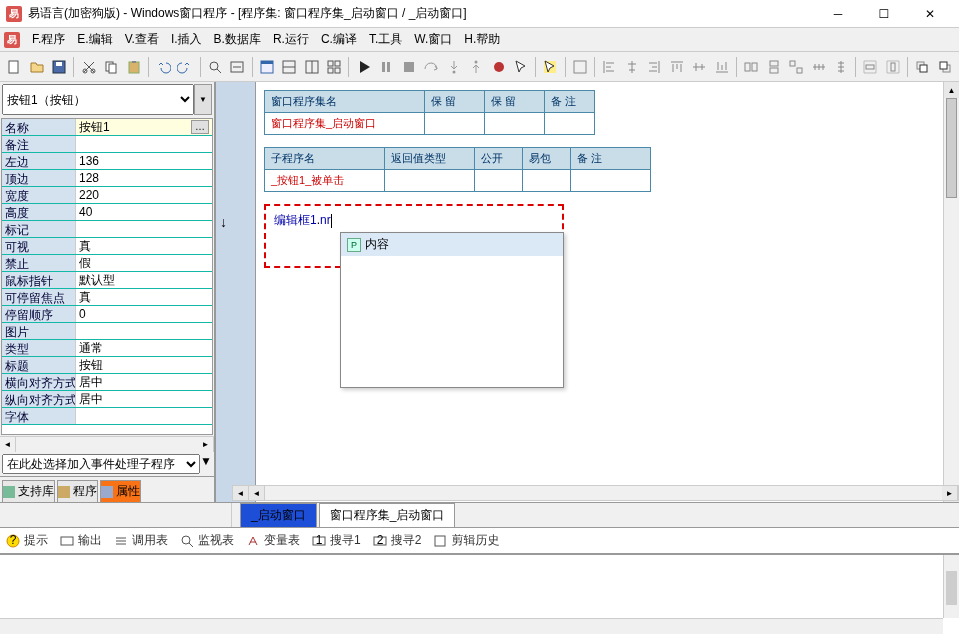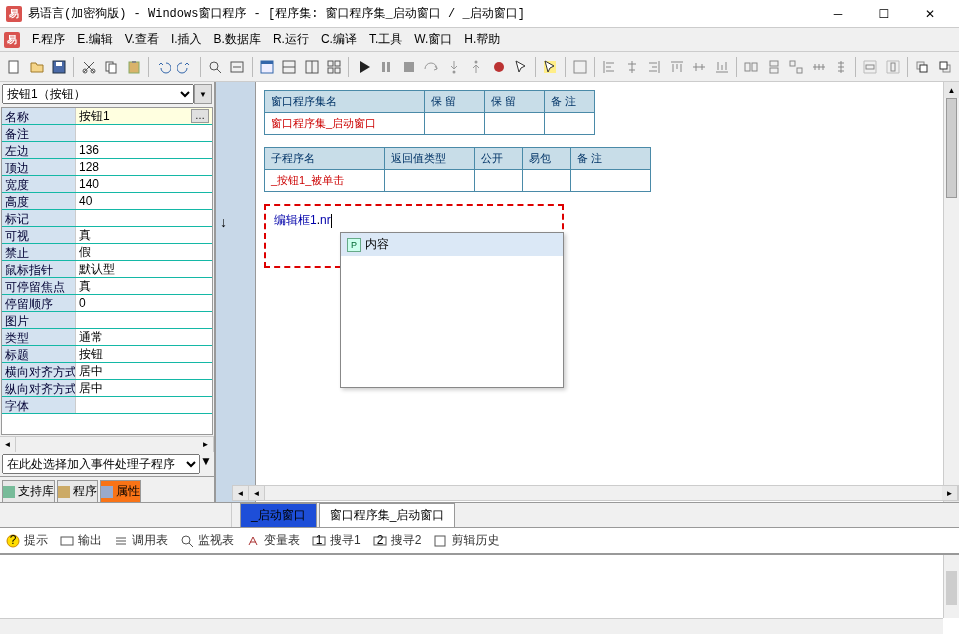--- a/index.html
+++ b/index.html
@@ -1,21 +1,21 @@
 <!DOCTYPE html>
 <html><head>
 <meta charset="utf-8">
 <style>
 * { margin:0; padding:0; box-sizing:border-box; font-family:"SimSun","Microsoft YaHei",sans-serif; font-size:12px; }
 body { width:959px; height:634px; background:#fff; overflow:hidden; position:relative; }
 
 
 .titlebar { height:28px; background:#fff; border-bottom:1px solid #ccc; display:flex; align-items:center; padding:0 6px; }
 .titlebar .app-icon { width:16px; height:16px; background:#d9534f; border-radius:2px; margin-right:6px; display:flex; align-items:center; justify-content:center; color:#fff; font-size:10px; font-weight:bold; }
-.titlebar .title-text { flex:1; color:#000;font-family:Liberation Mono, monospace; }
+.titlebar .title-text { flex:1; color:#000; }
 .win-btns { display:flex; gap:0; }
 .win-btn { width:46px; height:28px; display:flex; align-items:center; justify-content:center; color:#000; }
 
 
 .menubar { height:24px; display:flex; align-items:center; padding:0 4px; background:#f0f0f0; border-bottom:1px solid #ccc; }
 .menubar .m-icon { width:16px; height:16px; background:#d9534f; border-radius:2px; margin-right:6px; display:flex; align-items:center; justify-content:center; color:#fff; font-size:10px; font-weight:bold; }
 .menu-item { padding:2px 6px; color:#000; }
 
 
 .toolbar { height:30px; background:#f0f0f0; border-bottom:1px solid #ccc; display:flex; align-items:center; padding:2px 4px; gap:2px; }
@@ -28,21 +28,21 @@
 .sidebar { width:216px; border-right:2px solid #999; background:#f0f0f0; display:flex; flex-direction:column; }
 .canvas { flex:1; background:#fff; position:relative; overflow:hidden; display:flex; }
 .canvas-gutter { width:40px; background:#c8d8e8; border-right:1px solid #999; flex-shrink:0; position:relative; }
 .canvas-gutter .arrow { position:absolute; left:4px; top:132px; color:#000; font-size:14px; }
 .canvas-scroll-v { width:16px; background:#f0f0f0; border-left:1px solid #ccc; flex-shrink:0; position:relative; }
 .canvas-scroll-v .thumb { position:absolute; top:16px; left:2px; right:2px; height:100px; background:#cdcdcd; border:1px solid #999; }
 .canvas-scroll-v .arrowbtn { position:absolute; left:0; right:0; height:16px; background:#e8e8e8; display:flex; align-items:center; justify-content:center; font-size:8px; }
 .canvas-body { flex:1; position:relative; padding:8px 8px; }
 
 
-.prop-combo { height:20px; margin:2px; display:flex; }
+.prop-combo { height:31px; margin:2px; display:flex; }
 .prop-combo select { flex:1; font-size:12px; }
 .prop-combo .combo-btn { width:18px; border:1px solid #999; background:#e0e0e0; display:flex; align-items:center; justify-content:center; font-size:8px; }
 .prop-grid { flex:1; overflow-y:auto; background:#fff; border:1px solid #999; margin:1px; }
 .prop-row { display:flex; height:17px; border-bottom:1px solid #14b8a6; }
 .prop-key { width:74px; background:#d4e2f0; border-right:1px solid #ccc; padding:1px 3px; color:#003; overflow:hidden; white-space:nowrap; }
 .prop-val { flex:1; padding:1px 3px; overflow:hidden; background:#fff; display:flex; align-items:center; }
 .prop-val.highlight { background:#ffffe0; }
 .prop-val .dots { margin-left:auto; background:#e0e0e0; border:1px solid #999; width:18px; height:14px; text-align:center; line-height:12px; font-size:10px; }
 .sidebar-bottom-combo { height:20px; margin:2px; display:flex; }
 .sidebar-bottom-combo select { flex:1; font-size:12px; }
@@ -392,21 +392,21 @@
         </div>
         <div class="prop-row">
           <div class="prop-key">顶边</div>
           <div class="prop-val">
             <span>128</span>
           </div>
         </div>
         <div class="prop-row">
           <div class="prop-key">宽度</div>
           <div class="prop-val">
-            <span>140</span>
+            <span>220</span>
           </div>
         </div>
         <div class="prop-row">
           <div class="prop-key">高度</div>
           <div class="prop-val">
             <span>40</span>
           </div>
         </div>
         <div class="prop-row">
           <div class="prop-key">标记</div>

